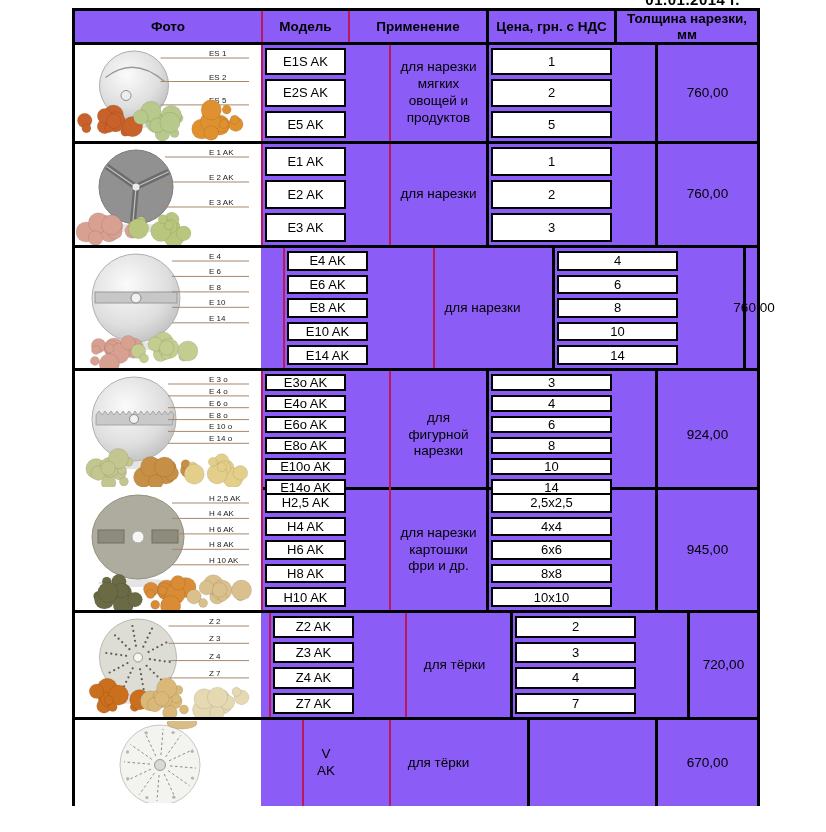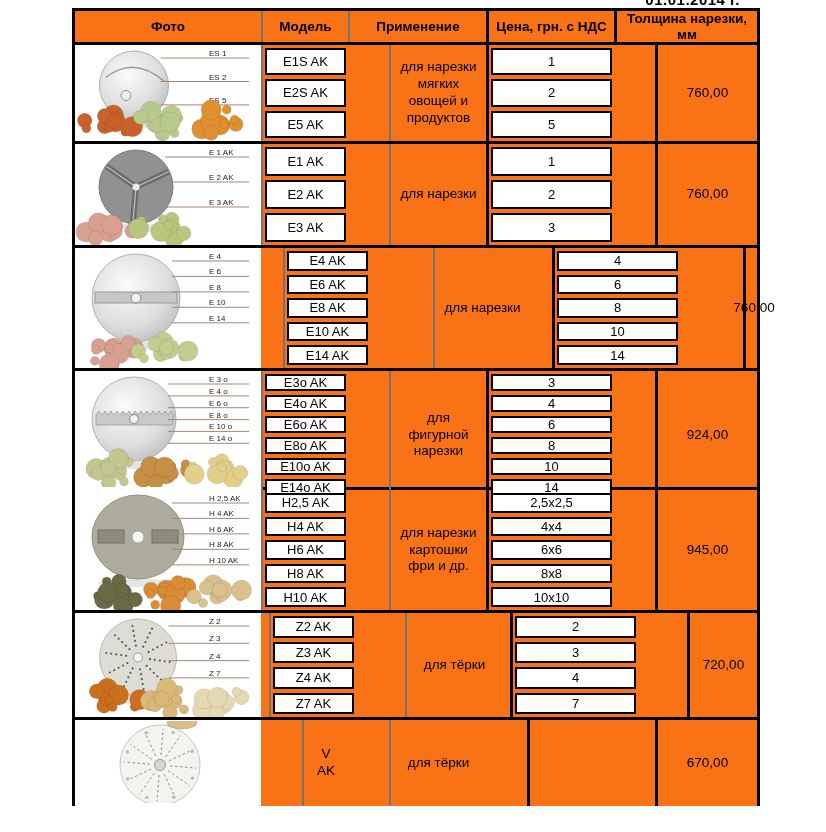--- a/index.html
+++ b/index.html
@@ -8,27 +8,27 @@
     width:826px; height:832px; overflow:hidden; position:relative;
     background:#ffffff; color:#000;
     font-family:"Liberation Sans", sans-serif;
   }
   .date-note {
     position:absolute; top:-9px; right:86px;
     font-size:15px; font-weight:bold; letter-spacing:.5px;
   }
   .catalog {
     position:absolute; left:72px; top:8px; width:688px;
-    border:3px solid #000; border-bottom:0; background:#f97316;
+    border:3px solid #000; border-bottom:0; background:#8b5cf6;
   }
   .row { display:grid; grid-template-columns:186px 87px 138px 128px 1fr; }
   .header-row { height:34px; border-bottom:3px solid #000; }
   .group { border-bottom:3px solid #000; }
   .group.last { border-bottom:0; }
-  .cell { border-left:2px solid #737373; min-width:0; }
+  .cell { border-left:2px solid #be185d; min-width:0; }
   .cell.c1 { border-left:0; }
   .cell.c4, .cell.c5 { border-left:3px solid #000; }
   .hcell {
     display:flex; align-items:center; justify-content:center; text-align:center;
     font-weight:bold; font-size:13.5px; line-height:1.15; padding:0 3px;
   }
   .center-cell {
     display:flex; align-items:center; justify-content:center; text-align:center;
     font-size:13.5px; line-height:1.25; padding:2px 8px;margin-left:41px;
   }

